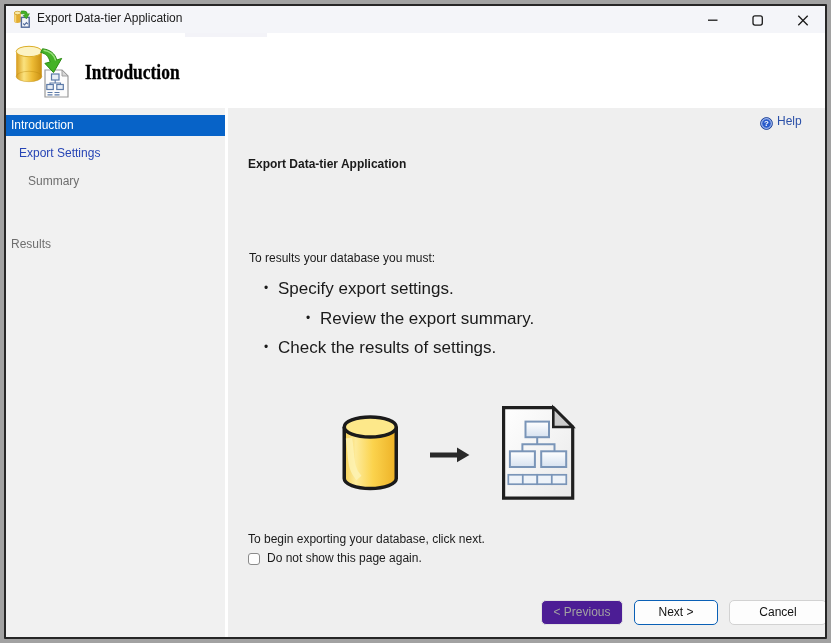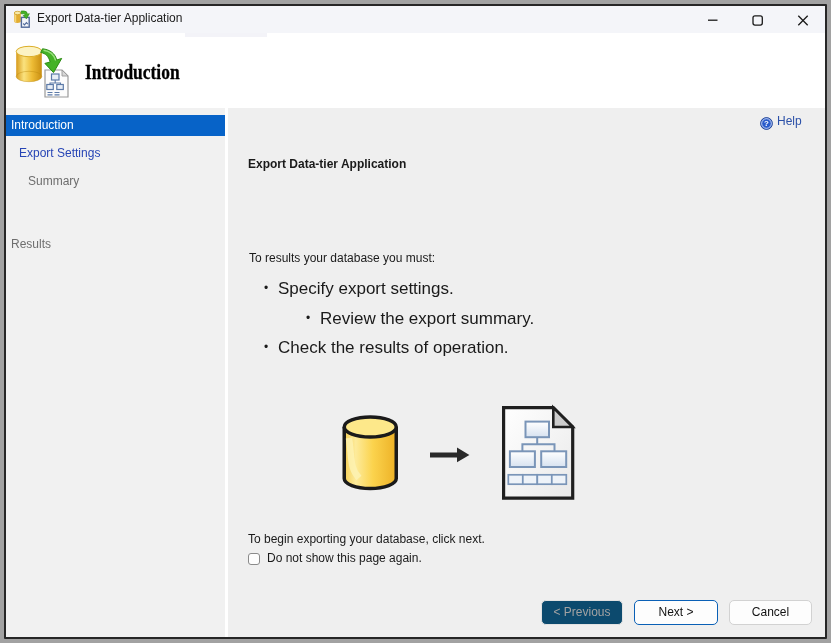--- a/index.html
+++ b/index.html
@@ -34,21 +34,21 @@
 .help { position:absolute; left:549px; top:6px; font-size:12px; color:#2b50a8; }
 .helpico { position:absolute; left:-17px; top:3px; }
 .ctext { position:absolute; font-size:12px; line-height:15px; color:#1a1a1a; white-space:nowrap; }
 .bold { font-weight:bold; }
 .bullet { position:absolute; font-size:17px; line-height:15px; color:#1a1a1a; }
 .bullet::before { content:"•"; position:absolute; left:-14px; font-size:12px; }
 .btn {
   position:absolute; top:492px; height:25px; border-radius:5px; font-size:12px;
   text-align:center; line-height:23px; background:#fdfdfd; border:1px solid #d2d2d2; color:#121212;
 }
-.btn.disabled { background:#0c4a6e; border:1px solid #e2e2e2; color:#a2a2a2; }
+.btn.disabled { background:#4c1d95; border:1px solid #e2e2e2; color:#a2a2a2; }
 .btn.primary { border:1.5px solid #0a60b6; line-height:22px; }
 .cb { position:absolute; left:20px; top:445px; width:12px; height:12px; border:1px solid #8a8a8a; border-radius:3px; background:#fdfdfd; }
 </style>
 </head>
 <body>
 <div class="win">
   <div class="titlebar">
 
     <svg class="tico" style="left:8px; top:4px;" width="22" height="24" viewBox="0 0 22 24">
       <path d="M0.2 3 v8.2 a3.3 1.7 0 0 0 6.6 0 v-8.2" fill="#e2ad31"></path>
@@ -110,21 +110,21 @@
           <circle cx="7" cy="7" r="6.4" fill="#2a5ccc" stroke="#1d3f91" stroke-width="0.9"></circle>
           <circle cx="7" cy="7" r="5.2" fill="none" stroke="#ffffff" stroke-width="0.9" opacity="0.85"></circle>
           <text x="7" y="10" font-size="8.5" font-weight="bold" fill="#ffffff" text-anchor="middle" font-family="Liberation Sans">?</text>
         </svg>
         Help
       </div>
       <div class="ctext bold" style="left:20px; top:49px;">Export Data-tier Application</div>
       <div class="ctext" style="left:21px; top:143px;">To results your database you must:</div>
       <div class="bullet" style="left:50px; top:173px;">Specify export settings.</div>
       <div class="bullet" style="left:68px; top:203px;margin-left:24px;">Review the export summary.</div>
-      <div class="bullet" style="left:50px; top:232px;">Check the results of operation.</div>
+      <div class="bullet" style="left:50px; top:232px;">Check the results of settings.</div>
 
       <svg style="position:absolute; left:102px; top:292px;" width="250" height="108" viewBox="0 0 250 108">
         <defs>
           <linearGradient id="cyl2" x1="0" x2="1" y1="0" y2="0">
             <stop offset="0" stop-color="#f5cf55"></stop>
               <stop offset="0.22" stop-color="#fdeb9b"></stop>
             <stop offset="0.55" stop-color="#fbd34d"></stop>
               <stop offset="1" stop-color="#edb126"></stop>
           </linearGradient>
           <linearGradient id="pg" x1="0" x2="1" y1="0" y2="1">
@@ -154,16 +154,16 @@
           <rect x="192.8" y="74.8" width="14.5" height="9.4"></rect>
           <rect x="207.3" y="74.8" width="14.5" height="9.4"></rect>
           <rect x="221.8" y="74.8" width="14.5" height="9.4"></rect>
         </g>
       </svg>
       <div class="ctext" style="left:20px; top:424px;">To begin exporting your database, click next.</div>
       <div class="cb"></div>
       <div class="ctext" style="left:39px; top:443px;">Do not show this page again.</div>
       <div class="btn disabled" style="left:313px; width:82px;">&lt; Previous</div>
       <div class="btn primary" style="left:406px; width:84px;">Next &gt;</div>
-      <div class="btn" style="left:501px; width:83px;">Cancel</div>
+      <div class="btn" style="left:501px; width:98px;">Cancel</div>
     </div>
   </div>
 </div>
 
 </body></html>

